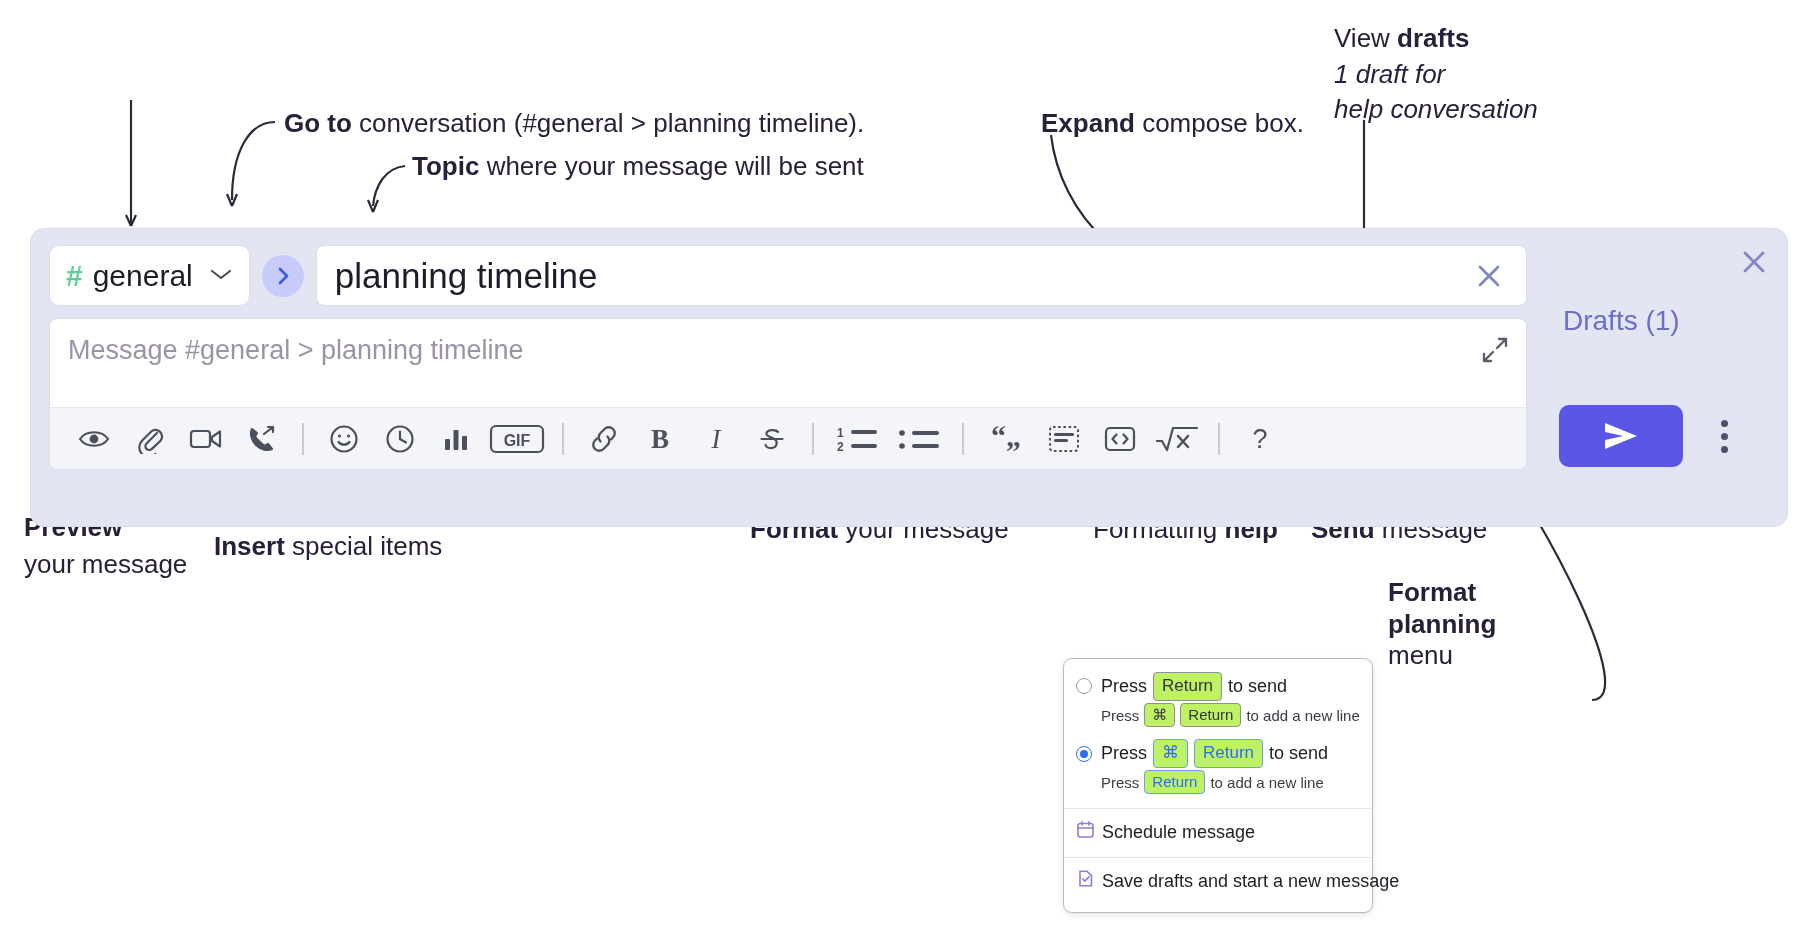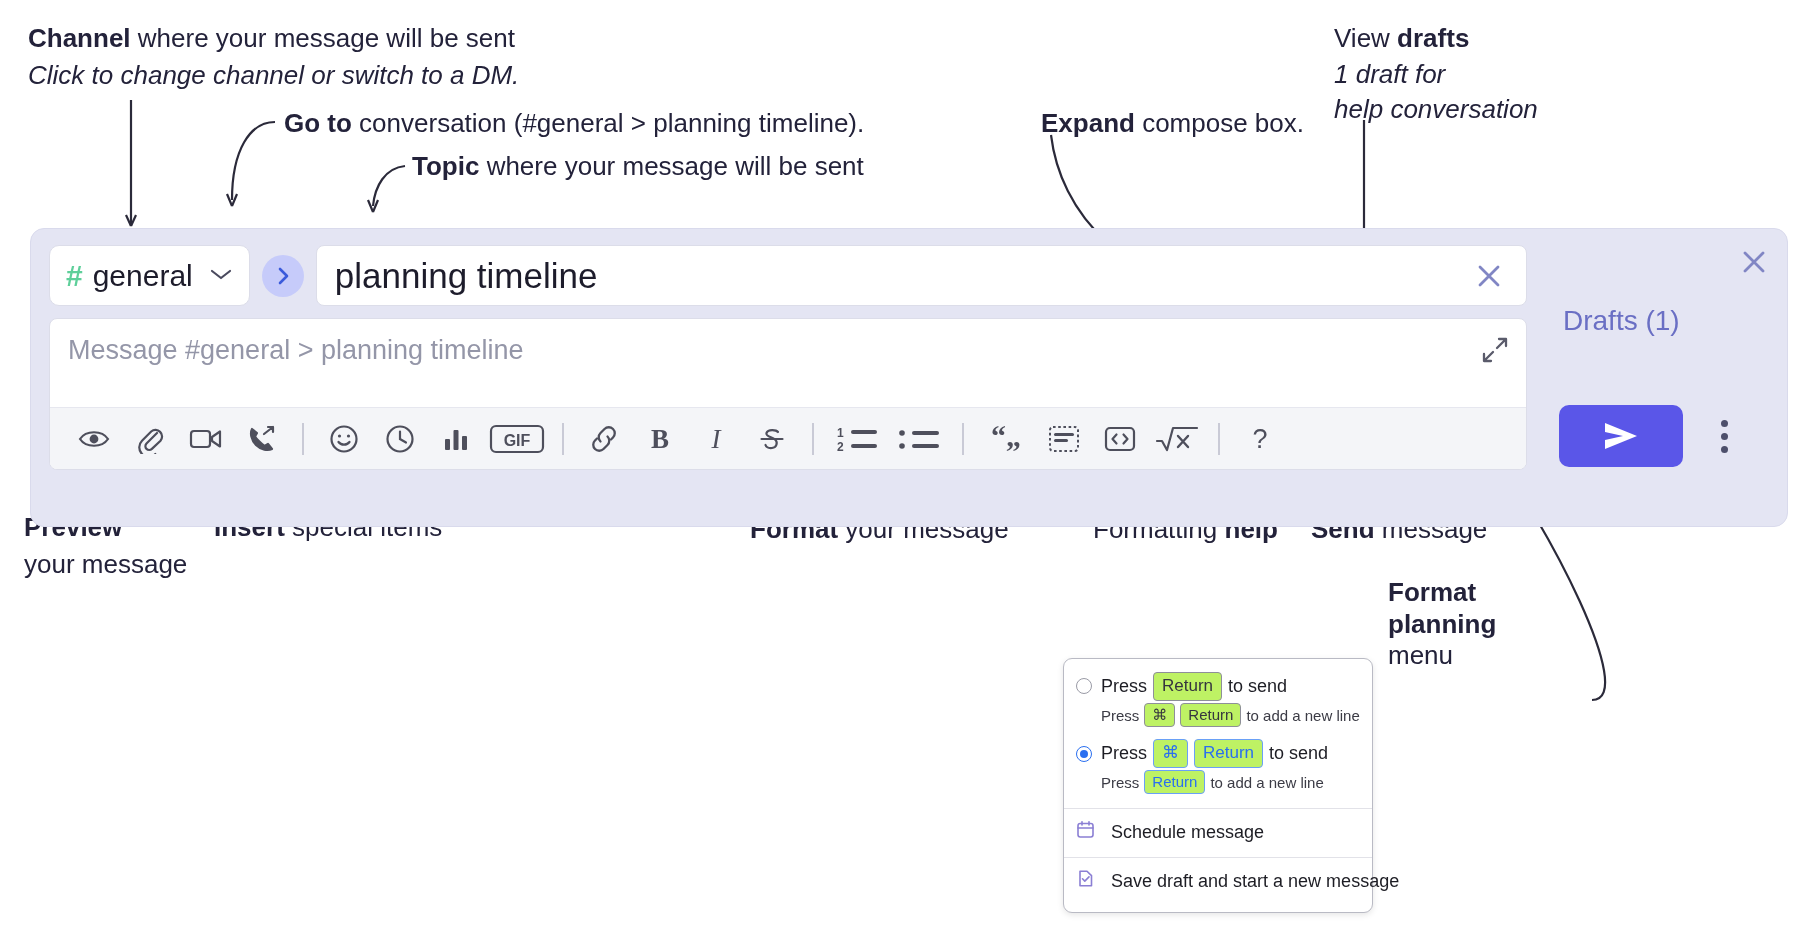--- a/index.html
+++ b/index.html
@@ -173,35 +173,31 @@
   .key {
     display: inline-block;
     border: 1px solid #8e8f99; border-radius: 4px;
     padding: 1px 7px; font-size: 15px; line-height: 1.35;
     color: #35353f; background: #bef264;
   }
   .key.lg { font-size: 17px; padding: 2px 8px; }
   .key.blue { border-color: #6aa0f7; color: #2a6ff0; }
   .menu-sep { height: 1px; background: #e2e2e8; margin: 8px 0 6px 0; }
   .menu-item {
-    display: flex; align-items: center; gap: 16px;
+    display: flex; align-items: center; gap: 7px;
     padding: 5px 12px; font-size: 18px; color: #1d1d24;
     white-space: nowrap; cursor: pointer;
   }
   .menu-item svg { flex: 0 0 auto; }
 </style>
 </head>
 <body>
 
 <div id="stage">
 
-  <div class="ann" style="left:28px; top:22px;">
-    <div><b>Channel</b><span> where your message will be sent</span></div>
-    <div style="margin-top:4px;"><i>Click to change channel or switch to a DM.</i></div>
-  </div>
 
   <div class="ann" style="left:284px; top:107px;">
     <b>Go to</b><span> conversation (#general &gt; planning timeline).</span>
   </div>
 
   <div class="ann" style="left:412px; top:150px;">
     <b>Topic</b><span> where your message will be sent</span>
   </div>
 
   <div class="ann" style="left:1041px; top:107px;">
@@ -212,21 +208,21 @@
     <div><span>View </span><b>drafts</b></div>
     <div style="margin-top:3px;"><i>1 draft for</i></div>
     <div style="margin-top:3px;"><i>help conversation</i></div>
   </div>
 
   <div class="ann" style="left:24px; top:511px;">
     <div><b>Preview</b></div>
     <div style="margin-top:4px;"><span>your message</span></div>
   </div>
 
-  <div class="ann" style="left:214px; top:511px;">
+  <div class="ann" style="left:214px; top:530px;">
     <b>Insert</b><span> special items</span>
   </div>
 
   <div class="ann" style="left:750px; top:513px;">
     <b>Format</b><span> your message</span>
   </div>
 
   <div class="ann" style="left:1093px; top:513px;">
     <span>Formatting </span><b>help</b>
   </div>
@@ -545,18 +541,18 @@
 
     <div class="menu-sep"></div>
 
     <div class="menu-item">
       <span>
         <svg width="19" height="19" viewBox="0 0 19 19" fill="none" stroke="#8b7fd4" stroke-width="1.6" stroke-linecap="round" stroke-linejoin="round">
             <path d="M4 2.2 L11 2.2 L15.5 6.6 L15.5 16.8 L4 16.8 Z"></path>
             <path d="M6.5 9.8 L8.8 12.1 L13 7.9"></path>
           </svg>
       </span>
-      <span>Save draft and start a new message</span>
+      <span>Save drafts and start a new message</span>
     </div>
 
   </div>
 
 </div>
 
 </body></html>

